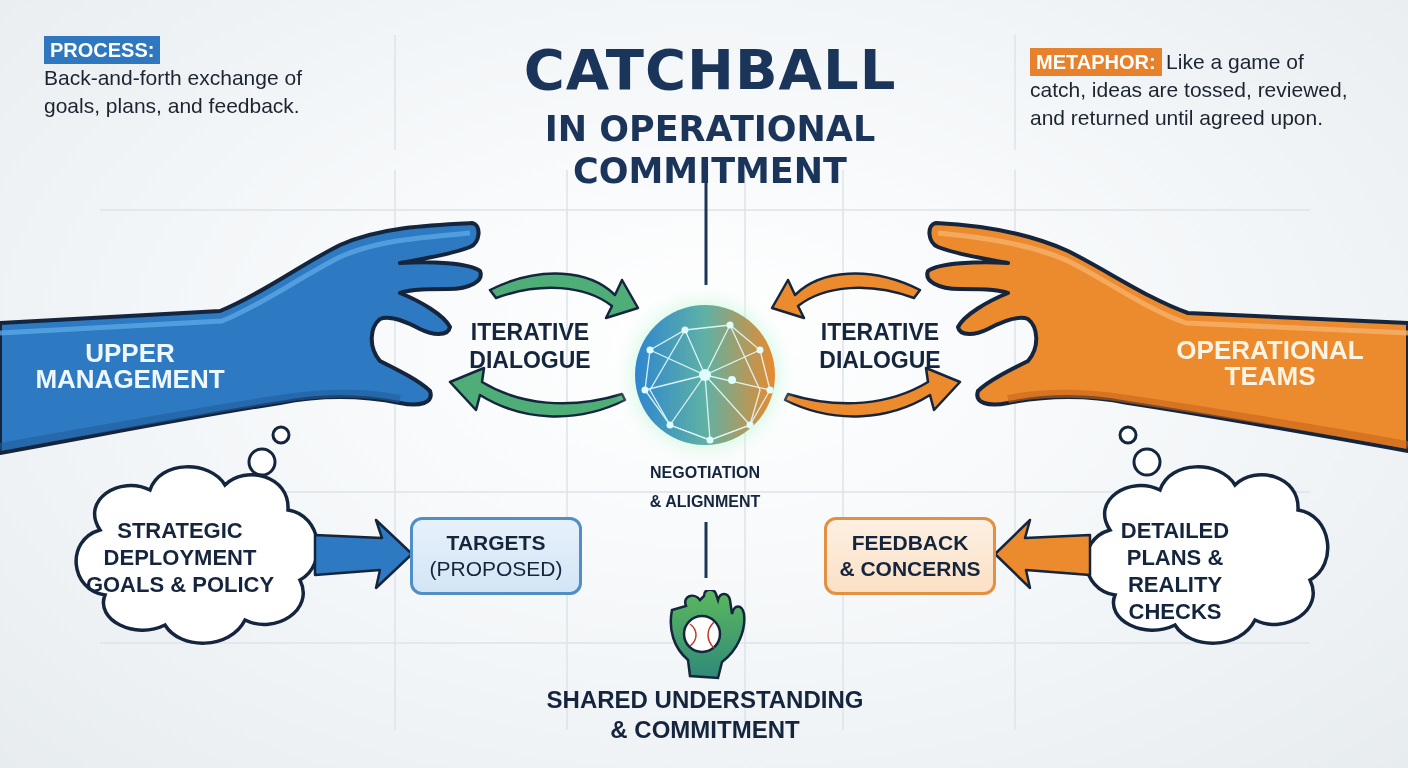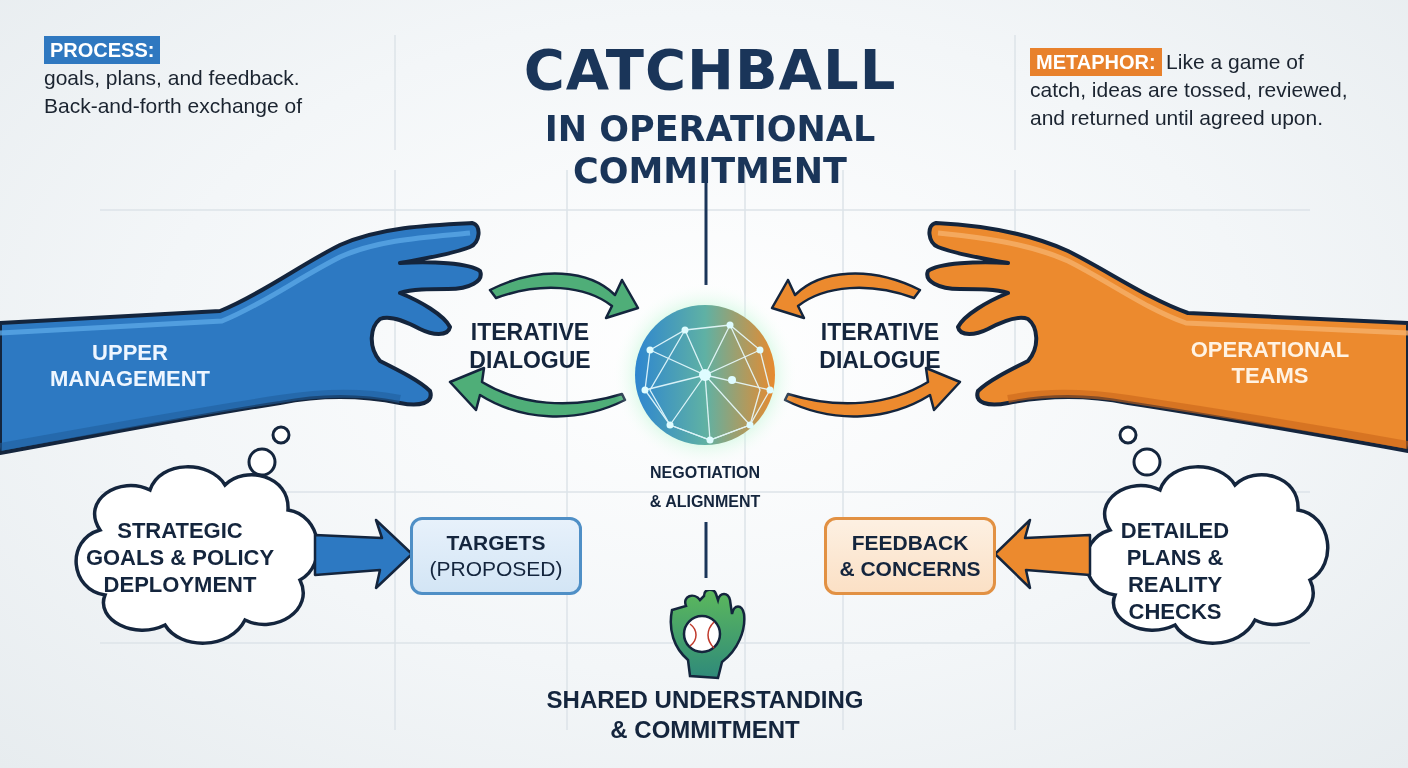--- a/index.html
+++ b/index.html
@@ -5,21 +5,21 @@
   html, body { margin:0; padding:0; }
   body { width:1408px; height:768px; overflow:hidden; position:relative;
     background: radial-gradient(ellipse at 50% 45%, #ffffff 0%, #f3f6f8 55%, #e7ecef 100%);
     font-family: "Liberation Sans", "DejaVu Sans", sans-serif; color:#14253d; }
   .grid { position:absolute; inset:0; pointer-events:none; }
   .abs { position:absolute; }
   .label-box { display:inline-block; color:#fff; font-weight:700; padding:2px 6px; font-size:20px; line-height:24px; }
   .desc { font-size:21px; line-height:28px; color:#1b2430; }
   .title { font-family:"DejaVu Sans", sans-serif; font-weight:900; color:#1a3559; text-align:center; }
   .bold { font-weight:700; text-transform:uppercase; color:#14253d; text-align:center; }
-  .arm-text { color:#eef6ff; font-weight:700; font-size:22px; text-align:center; line-height:26px; }
+  .arm-text { color:#eef6ff; font-weight:700; font-size:26px; text-align:center; line-height:26px; }
   .box { border-radius:12px; text-align:center; font-weight:700; font-size:21px; line-height:26px; padding:10px 12px; box-sizing:border-box; }
 </style>
 </head>
 <body>
 
 <svg class="grid" width="1408" height="768">
   <g stroke="#dde3e8" stroke-width="1.5">
     <line x1="100" y1="210" x2="1310" y2="210"></line>
     <line x1="100" y1="492" x2="1310" y2="492"></line>
     <line x1="100" y1="643" x2="1310" y2="643"></line>
@@ -30,22 +30,22 @@
     <line x1="1015" y1="170" x2="1015" y2="730"></line>
     <line x1="395" y1="35" x2="395" y2="150"></line>
     <line x1="1015" y1="35" x2="1015" y2="150"></line>
   </g>
   <line x1="706" y1="180" x2="706" y2="285" stroke="#1a3559" stroke-width="3"></line>
   <line x1="706" y1="522" x2="706" y2="578" stroke="#1a3559" stroke-width="3"></line>
 </svg>
 
 <div class="abs" style="left:44px;top:36px;">
   <span class="label-box" style="background:#2f78c0;">PROCESS:</span>
+  <div class="desc">Back-and-forth exchange of</div>
   <div class="desc">goals, plans, and feedback.</div>
-  <div class="desc">Back-and-forth exchange of</div>
 </div>
 
 <div class="abs title" style="left:420px;top:30px;width:580px;font-size:56px;line-height:80px;letter-spacing:1px;">CATCHBALL</div>
 <div class="abs title" style="left:420px;top:108px;width:580px;font-size:35px;line-height:42px;font-weight:700;">IN OPERATIONAL COMMITMENT</div>
 
 <div class="abs" style="left:1030px;top:48px;width:360px;">
   <div>
     <span class="label-box" style="background:#e8812c;">METAPHOR:</span>
     <span class="desc">Like a game of</span>
   </div>
@@ -138,22 +138,22 @@
 </div>
 
 <svg class="abs" style="left:60px;top:420px;" width="560" height="240">
   <circle cx="221" cy="15" r="8" fill="#fff" stroke="#14253d" stroke-width="3"></circle>
   <circle cx="202" cy="42" r="13" fill="#fff" stroke="#14253d" stroke-width="3"></circle>
   <path d="M40,110 C20,80 60,55 90,70 C100,40 150,40 165,65 C185,45 230,55 228,90 C262,95 268,145 240,160 C255,190 215,215 185,200 C170,230 120,230 105,205 C75,220 35,200 45,175 C10,170 5,120 40,110 Z" fill="#fff" stroke="#14253d" stroke-width="3.5"></path>
   <path d="M255,115 L322,118 L316,100 L352,134 L316,168 L320,150 L255,155 Z" fill="#2d79c2" stroke="#14253d" stroke-width="2.5" stroke-linejoin="round"></path>
 </svg>
 <div class="abs bold" style="left:80px;top:517px;width:200px;font-size:22px;line-height:27px;">
   <div>STRATEGIC</div>
+  <div>DEPLOYMENT</div>
   <div>GOALS &amp; POLICY</div>
-  <div>DEPLOYMENT</div>
 </div>
 
 <svg class="abs" style="left:800px;top:420px;" width="560" height="240">
   <circle cx="328" cy="15" r="8" fill="#fff" stroke="#14253d" stroke-width="3"></circle>
   <circle cx="347" cy="42" r="13" fill="#fff" stroke="#14253d" stroke-width="3"></circle>
   <path d="M310,110 C290,80 330,55 360,70 C370,40 420,40 435,65 C455,45 500,55 498,90 C532,95 538,145 510,160 C525,190 485,215 455,200 C440,230 390,230 375,205 C345,220 305,200 315,175 C280,170 275,120 310,110 Z" fill="#fff" stroke="#14253d" stroke-width="3.5"></path>
   <path d="M290,115 L225,118 L230,100 L195,134 L230,168 L226,150 L290,155 Z" fill="#ec8a2e" stroke="#14253d" stroke-width="2.5" stroke-linejoin="round"></path>
 </svg>
 <div class="abs bold" style="left:1080px;top:517px;width:190px;font-size:22px;line-height:27px;">
   <div>DETAILED</div>

